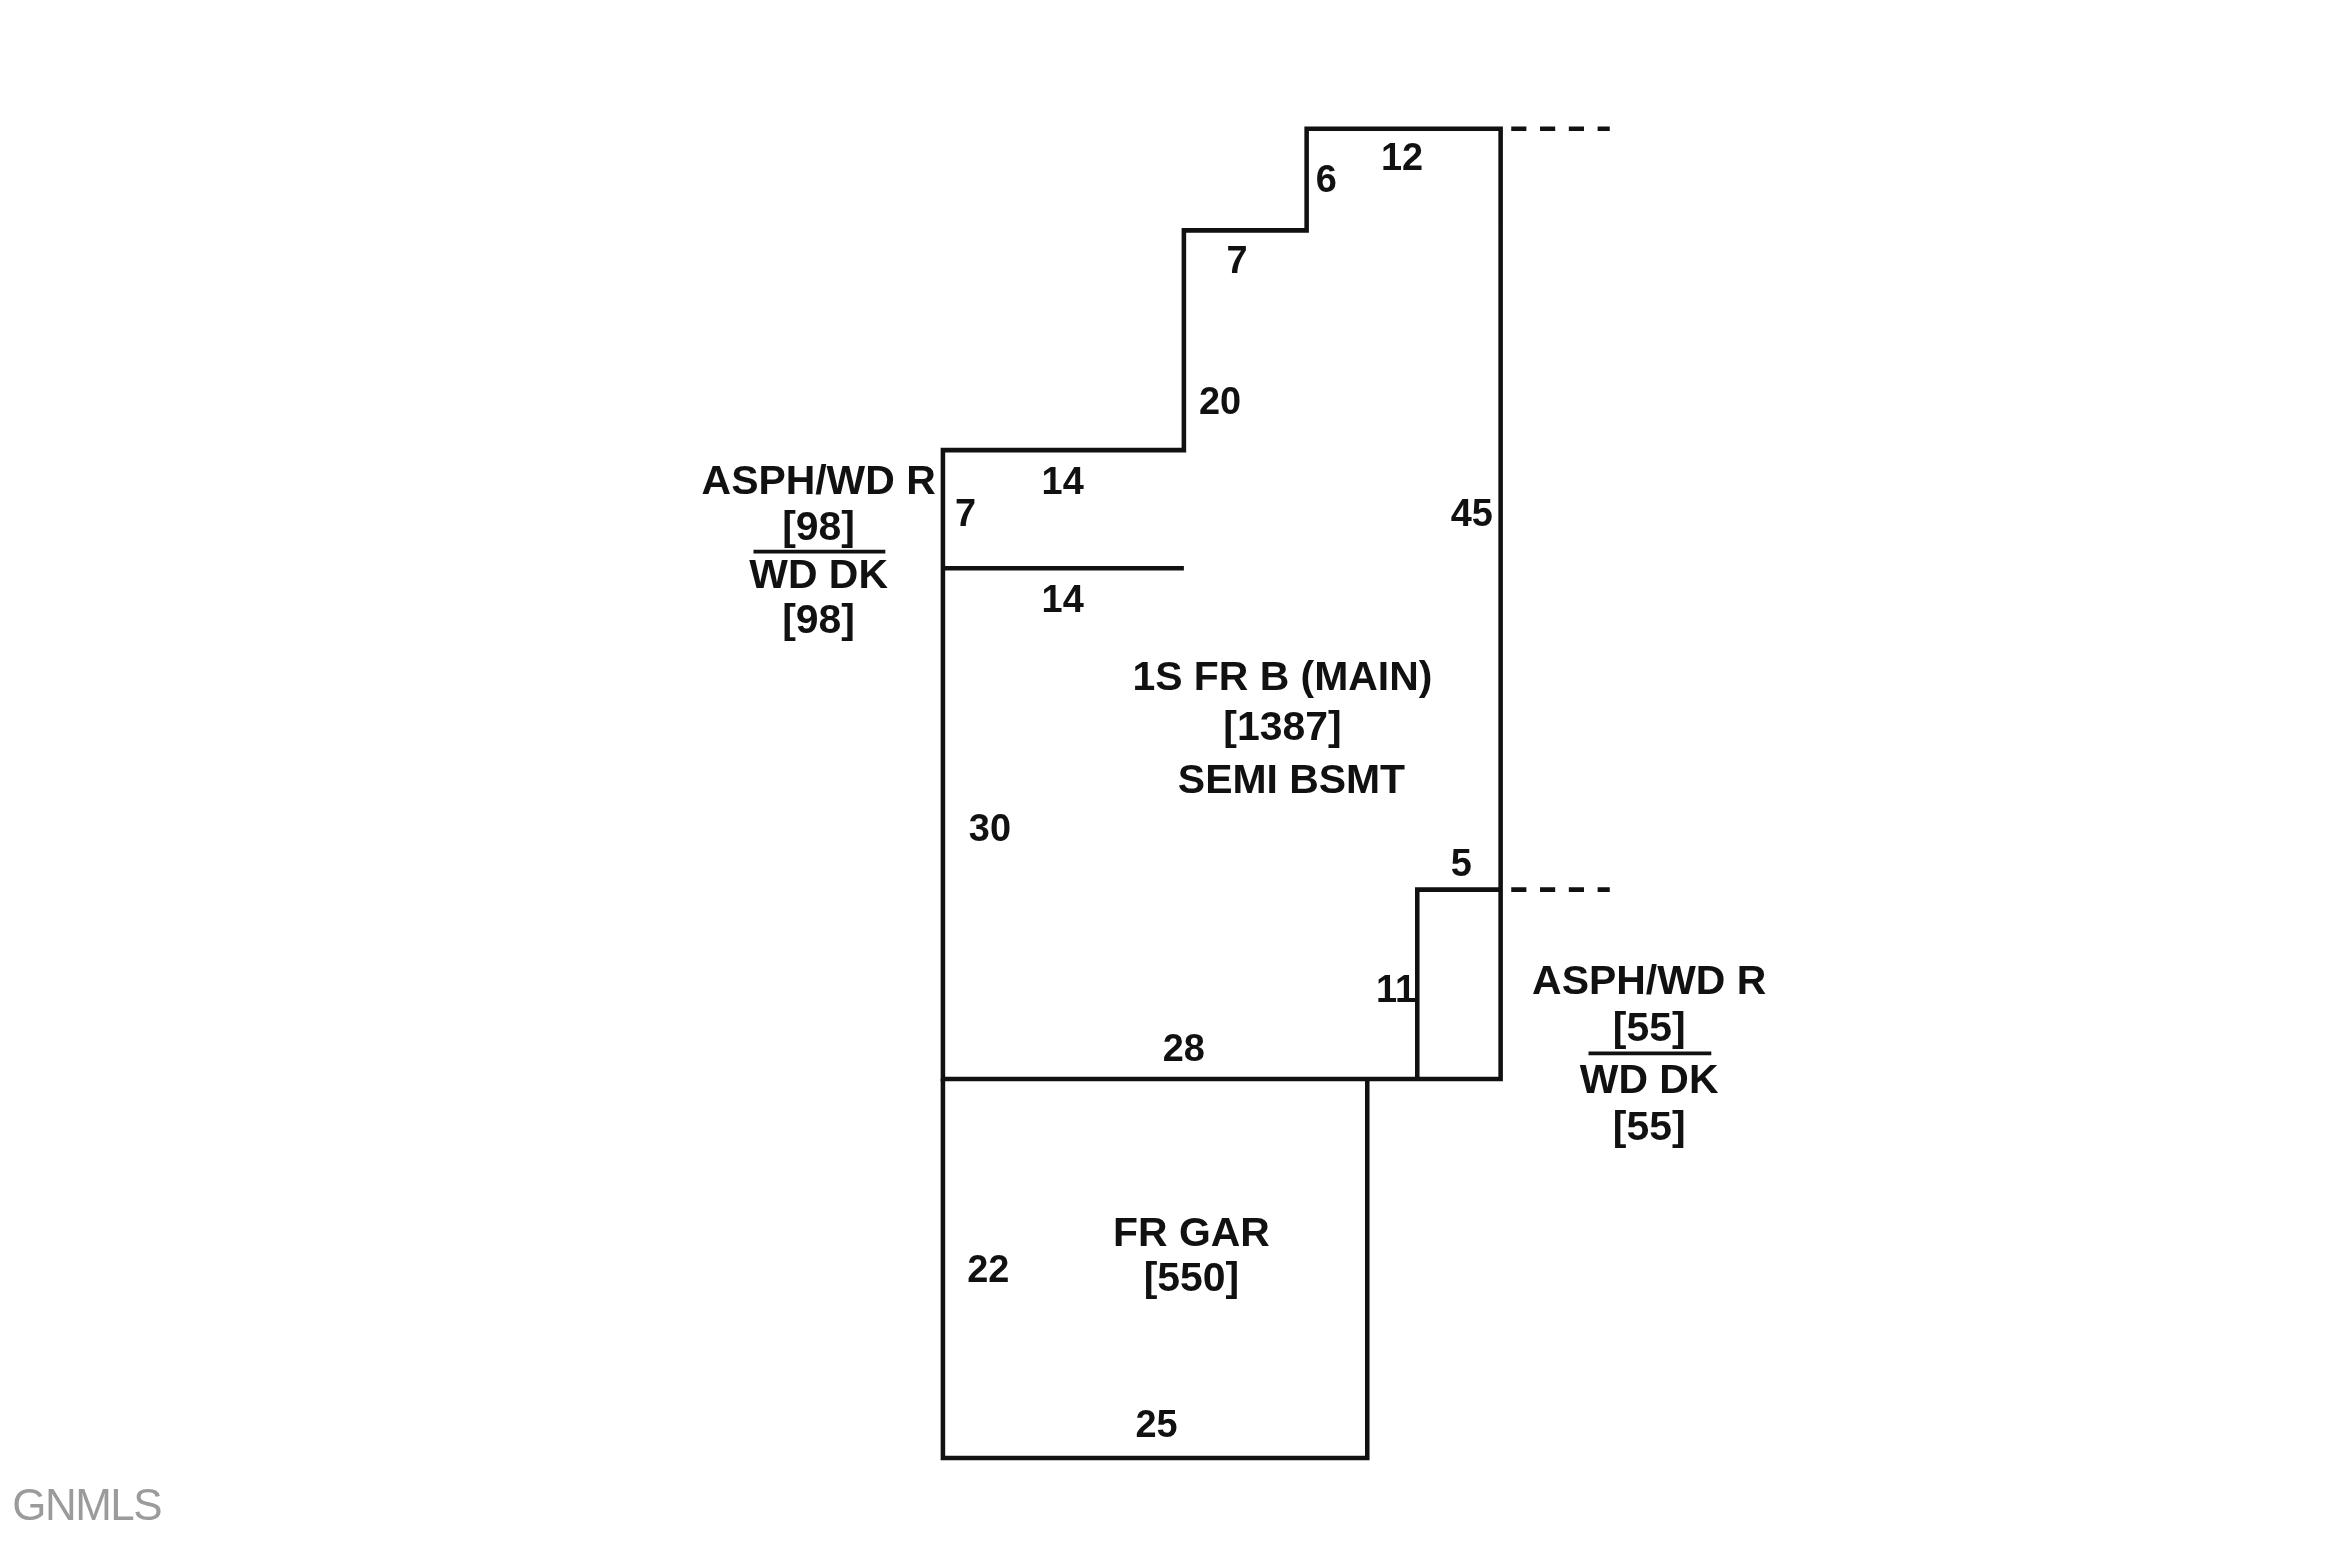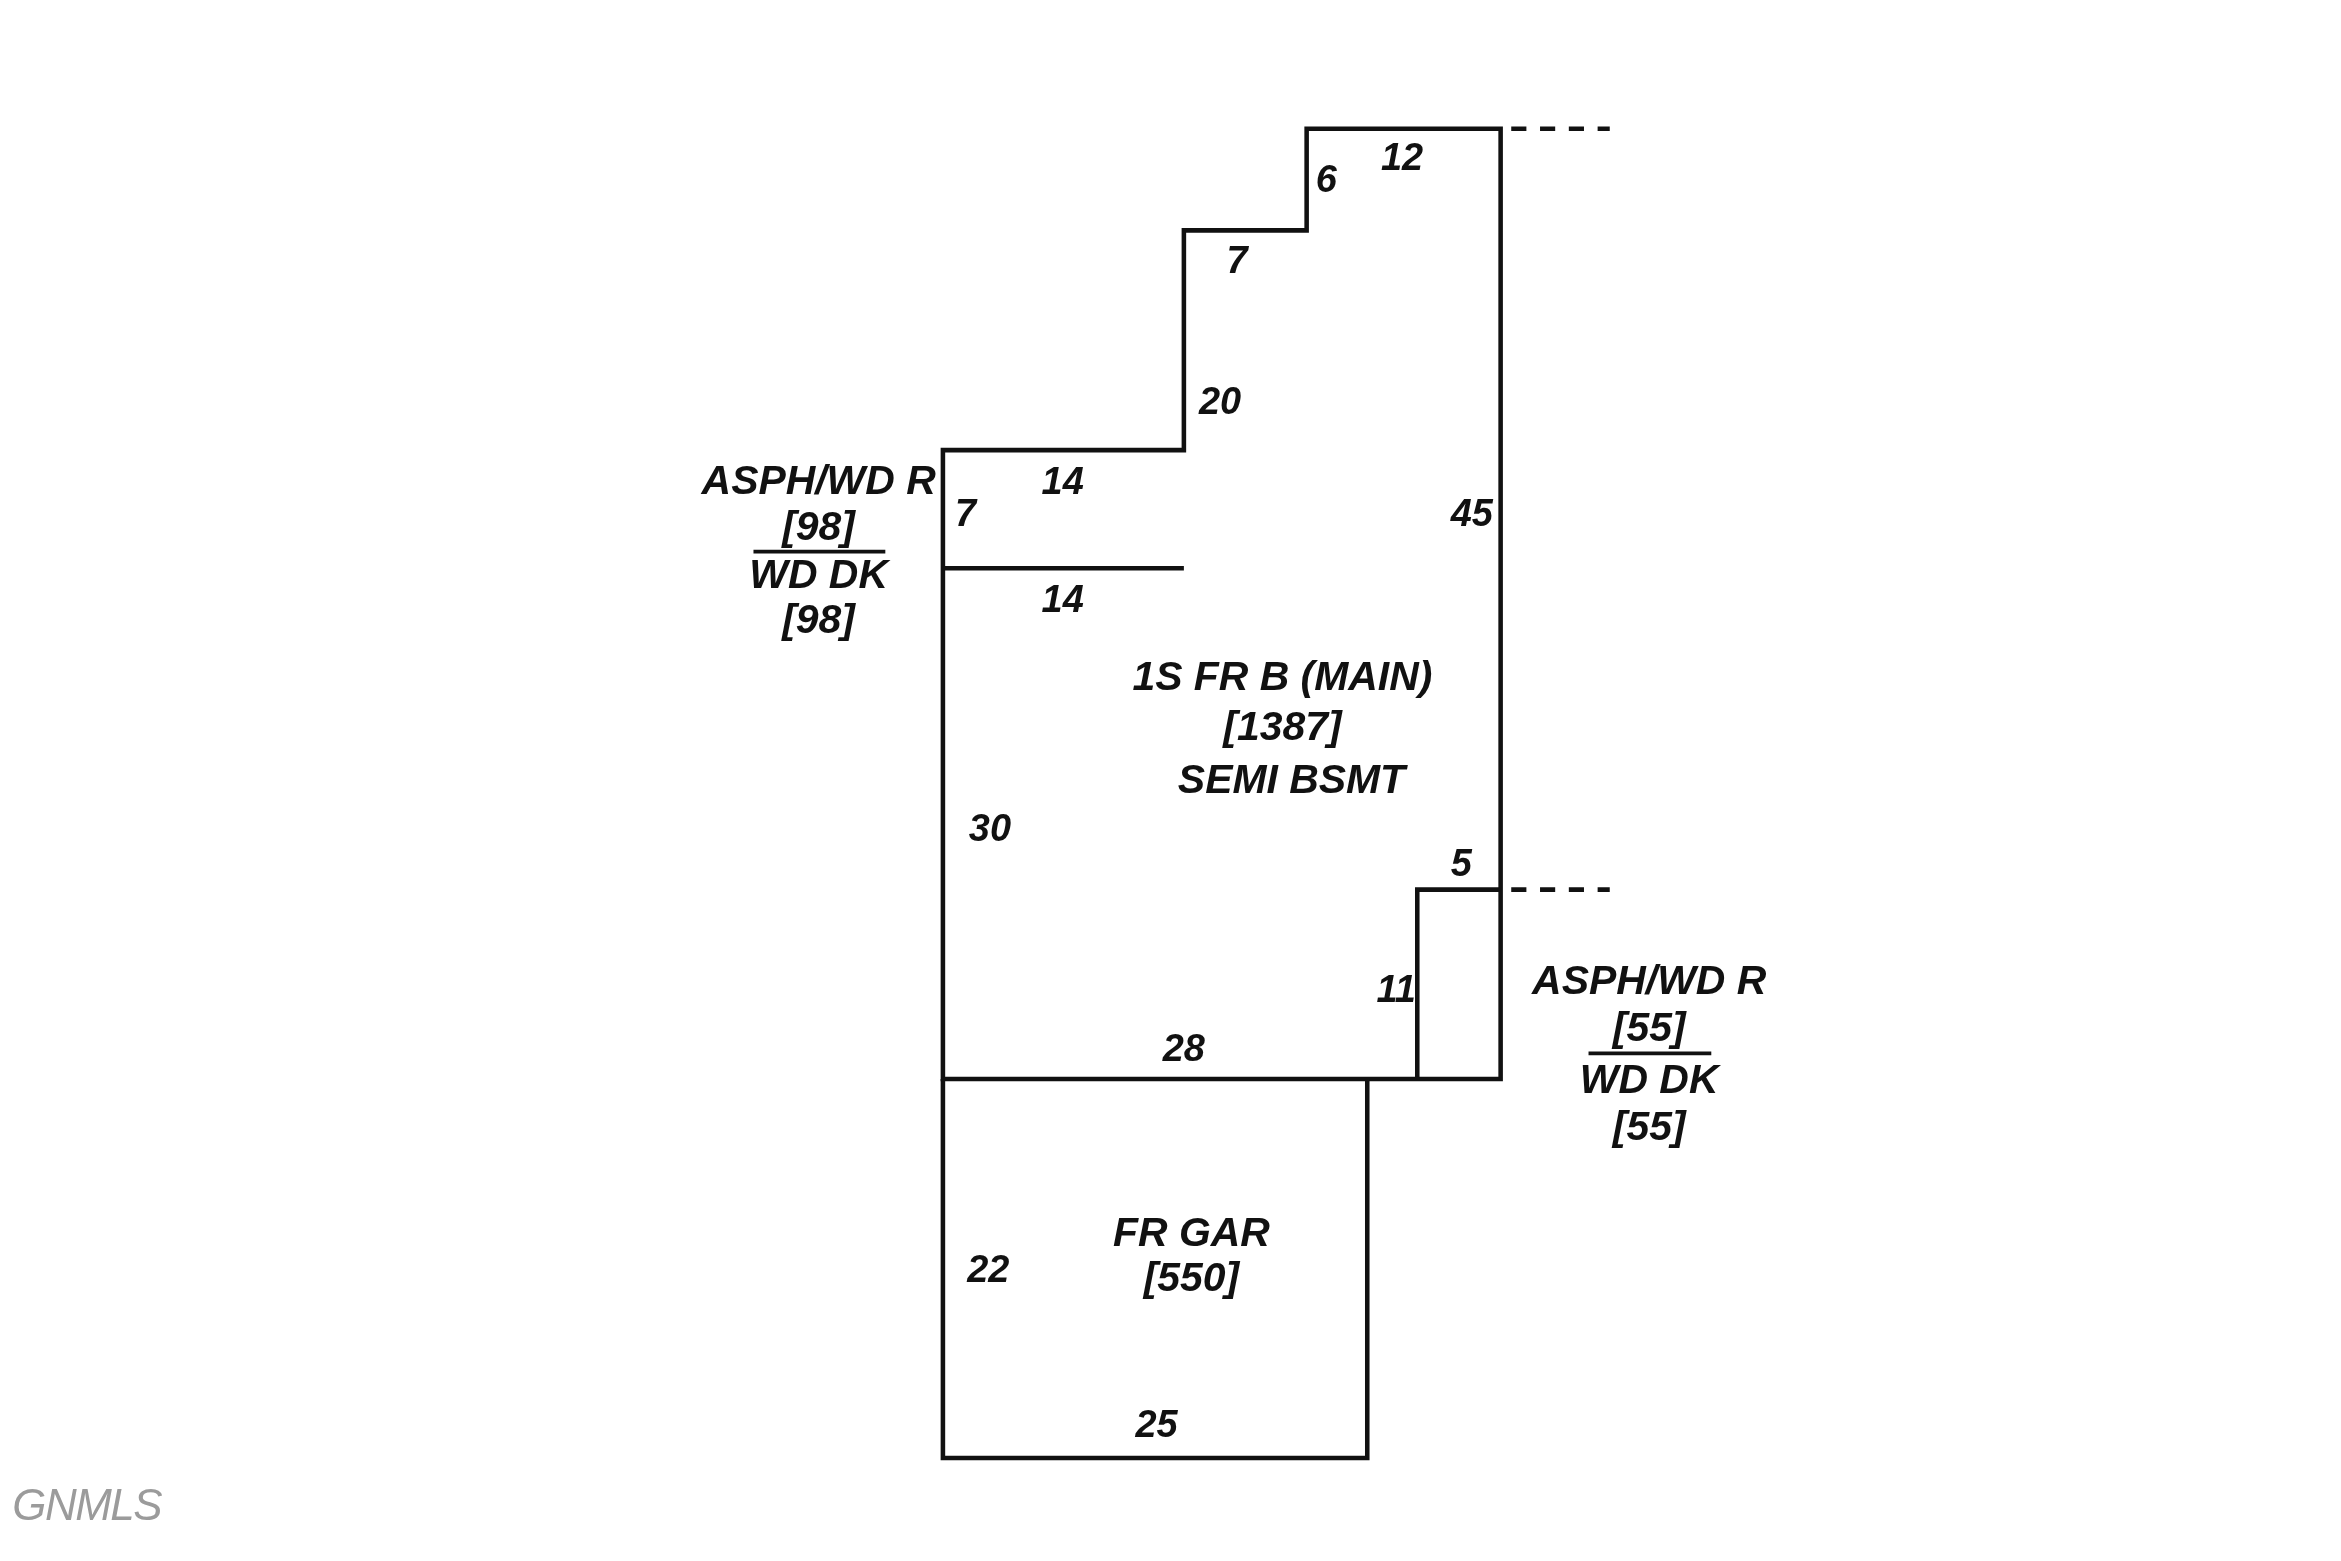--- a/index.html
+++ b/index.html
@@ -7,21 +7,20 @@
     padding: 0;
     background: #ffffff;
   }
   .page {
     width: 2314px;
     height: 1561px;
     background: #ffffff;
     position: relative;
     font-family: "Liberation Sans", sans-serif;
     overflow: hidden;
-    font-style: italic;
   }
   svg.sketch {
     display: block;
     width: 2342px;
     height: 1561px;
   }
   .outline {
     stroke: #111111;
     stroke-width: 3;
     fill: none;

